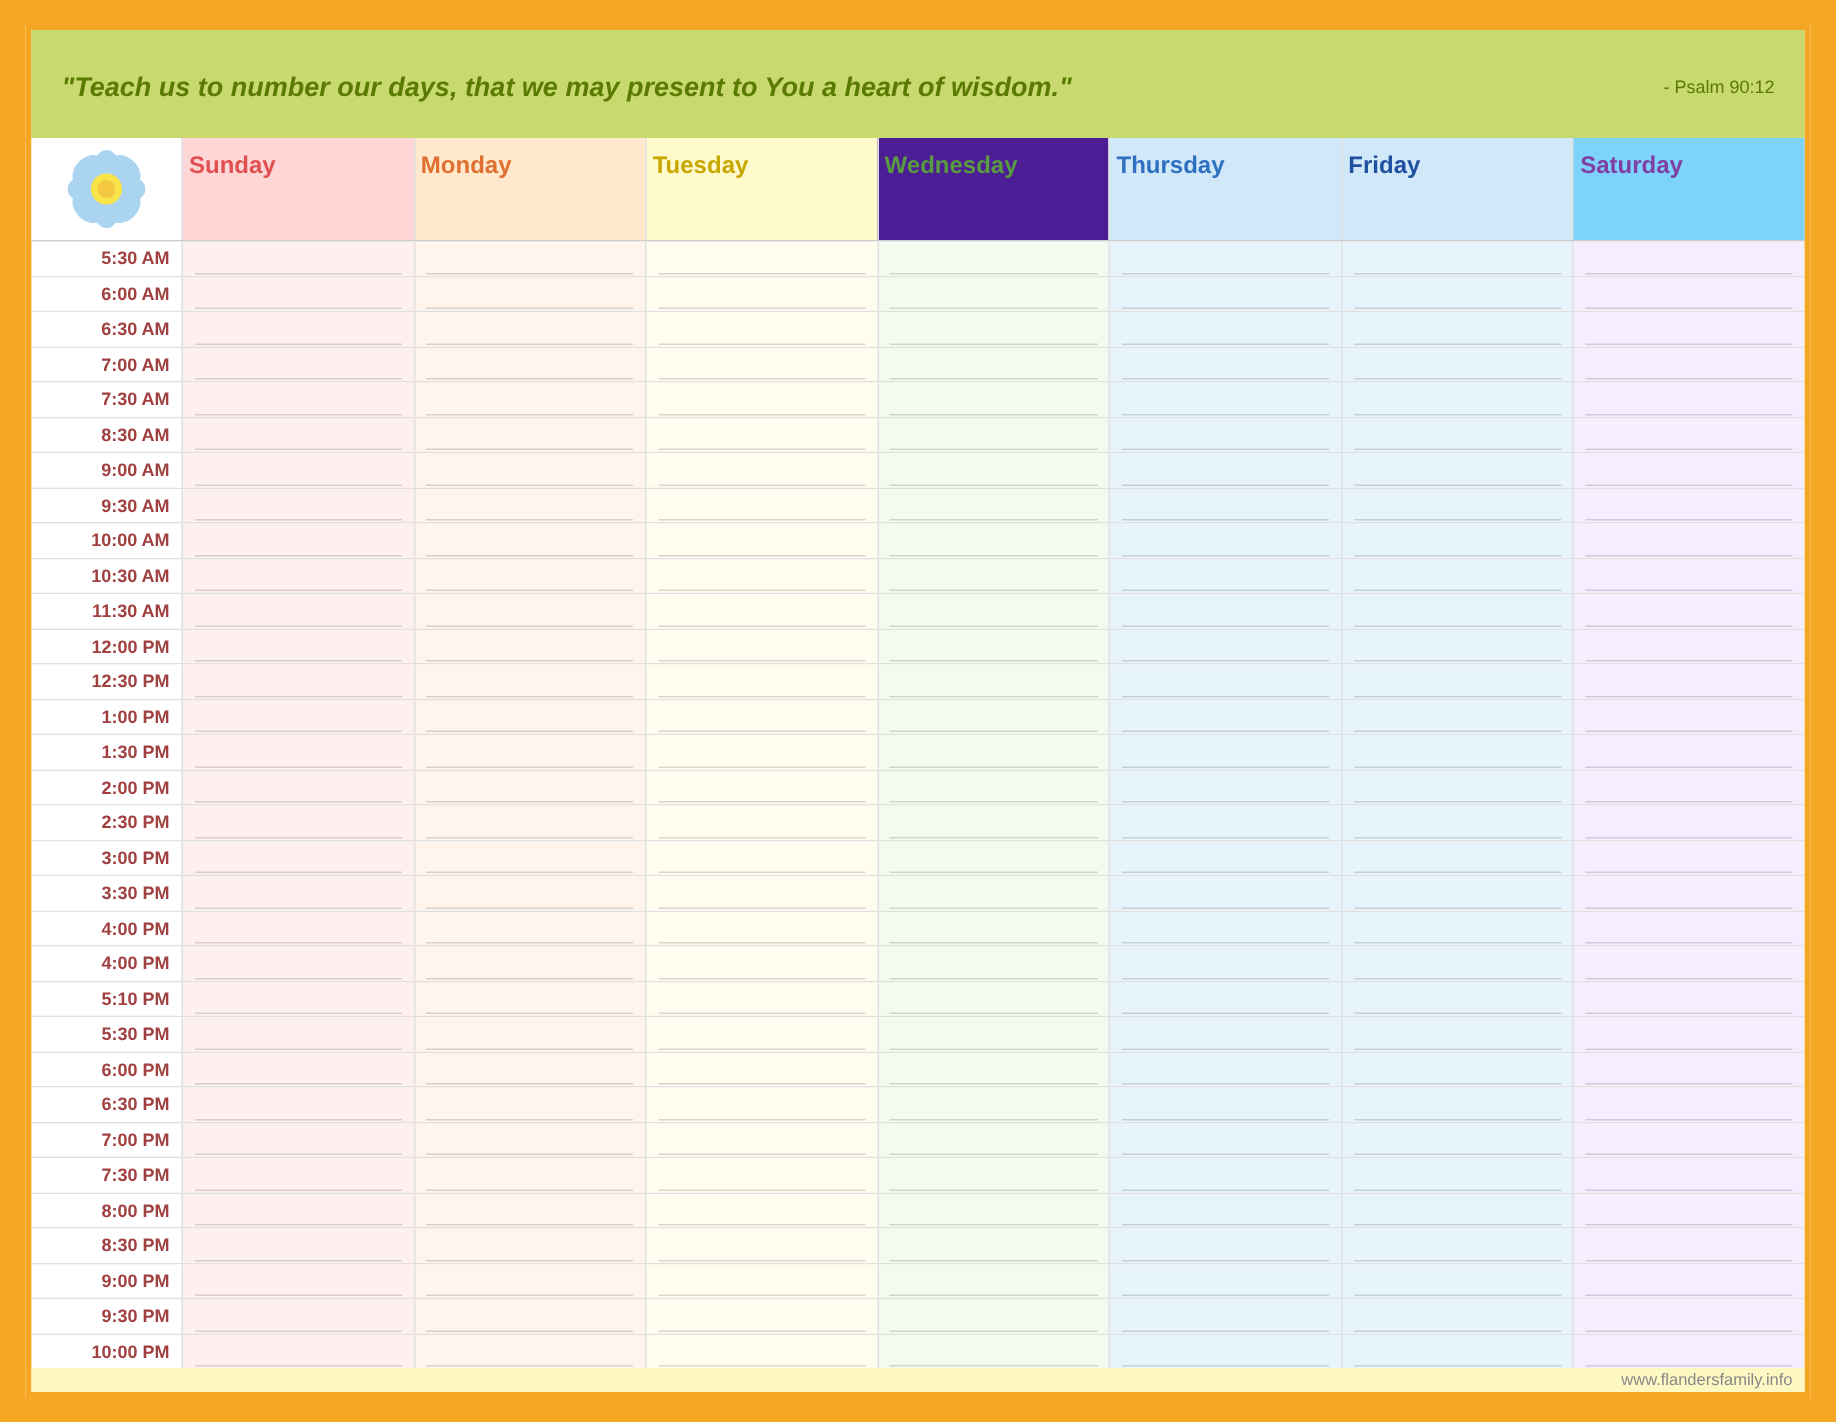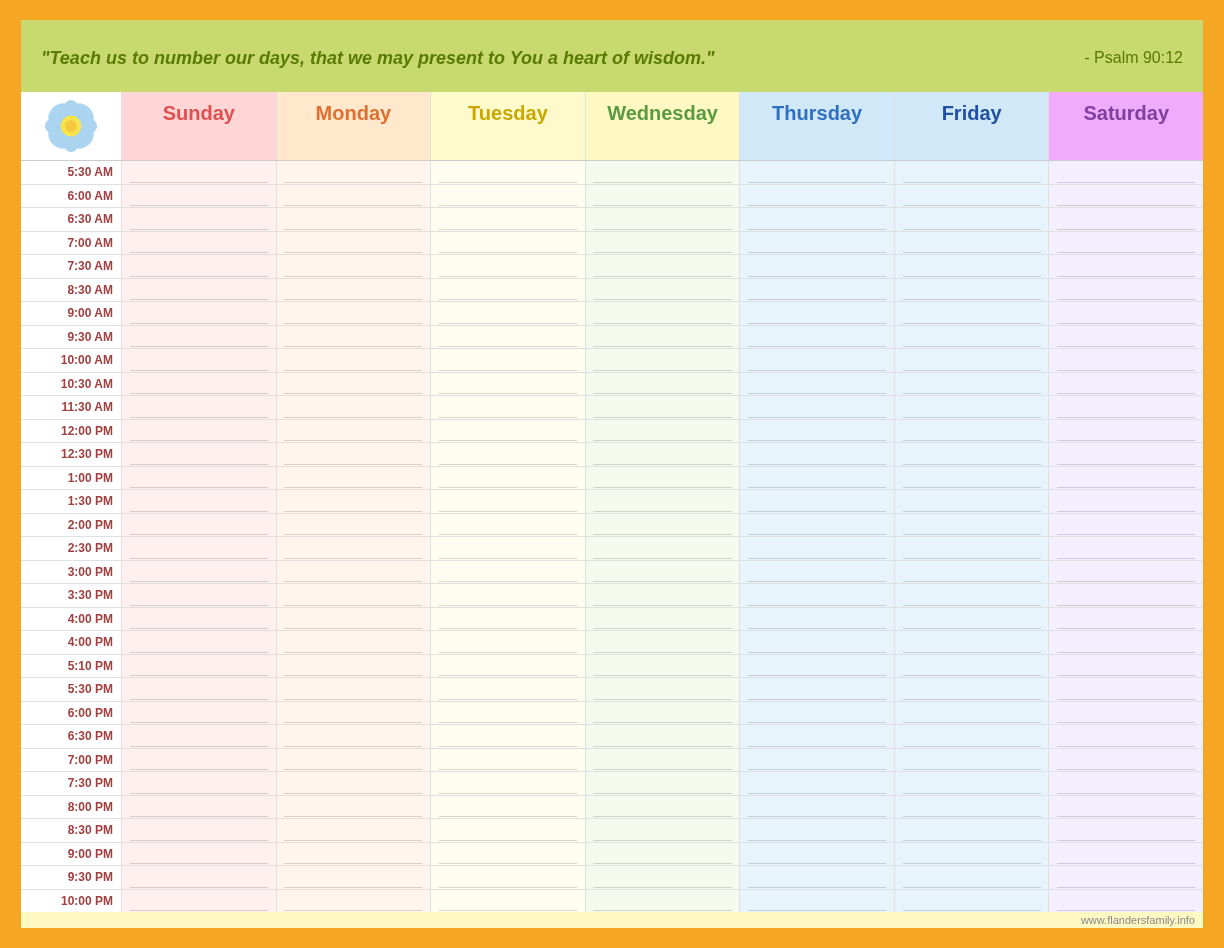--- a/index.html
+++ b/index.html
@@ -34,21 +34,21 @@
 
     .header-quote {
       font-size: 18px;
       color: #5a7a00;
       font-style: italic;
       font-weight: bold;
       flex: 1;
     }
 
     .header-psalm {
-      font-size: 16px;
+      font-size: 12px;
       color: #5a7a00;
       text-align: center;
       white-space: nowrap;
       margin-left: 10px;
     }
 
     .calendar-area {
       display: flex;
       flex-direction: column;
       flex: 1;
@@ -69,34 +69,33 @@
       background: white;
     }
 
     .flower-icon {
       width: 52px;
       height: 52px;
     }
 
     .day-header {
       flex: 1;
-      text-align: center;
       padding: 10px 4px;
-      font-size: 20px;
+      font-size: 16px;
       font-weight: bold;
       border-left: 1px solid #e0e0e0;
     }
 
     .day-header.sunday { color: #e05050; background: #ffd6d6; }
     .day-header.monday { color: #e07030; background: #ffe8cc; }
     .day-header.tuesday { color: #c8a800; background: #fffacc; }
-    .day-header.wednesday { color: #5a9a40; background: #fef9c3; }
+    .day-header.wednesday { color: #5a9a40; background: #4c1d95; }
     .day-header.thursday { color: #3070c0; background: #d0e8f8; }
     .day-header.friday { color: #2050a0; background: #d0e8f8; font-weight: 900; }
-    .day-header.saturday { color: #8040a0; background: #f0abfc; }
+    .day-header.saturday { color: #8040a0; background: #7dd3fc; }
 
     .rows-container {
       flex: 1;
       overflow: hidden;
       display: flex;
       flex-direction: column;
     }
 
     .time-row {
       display: flex;

